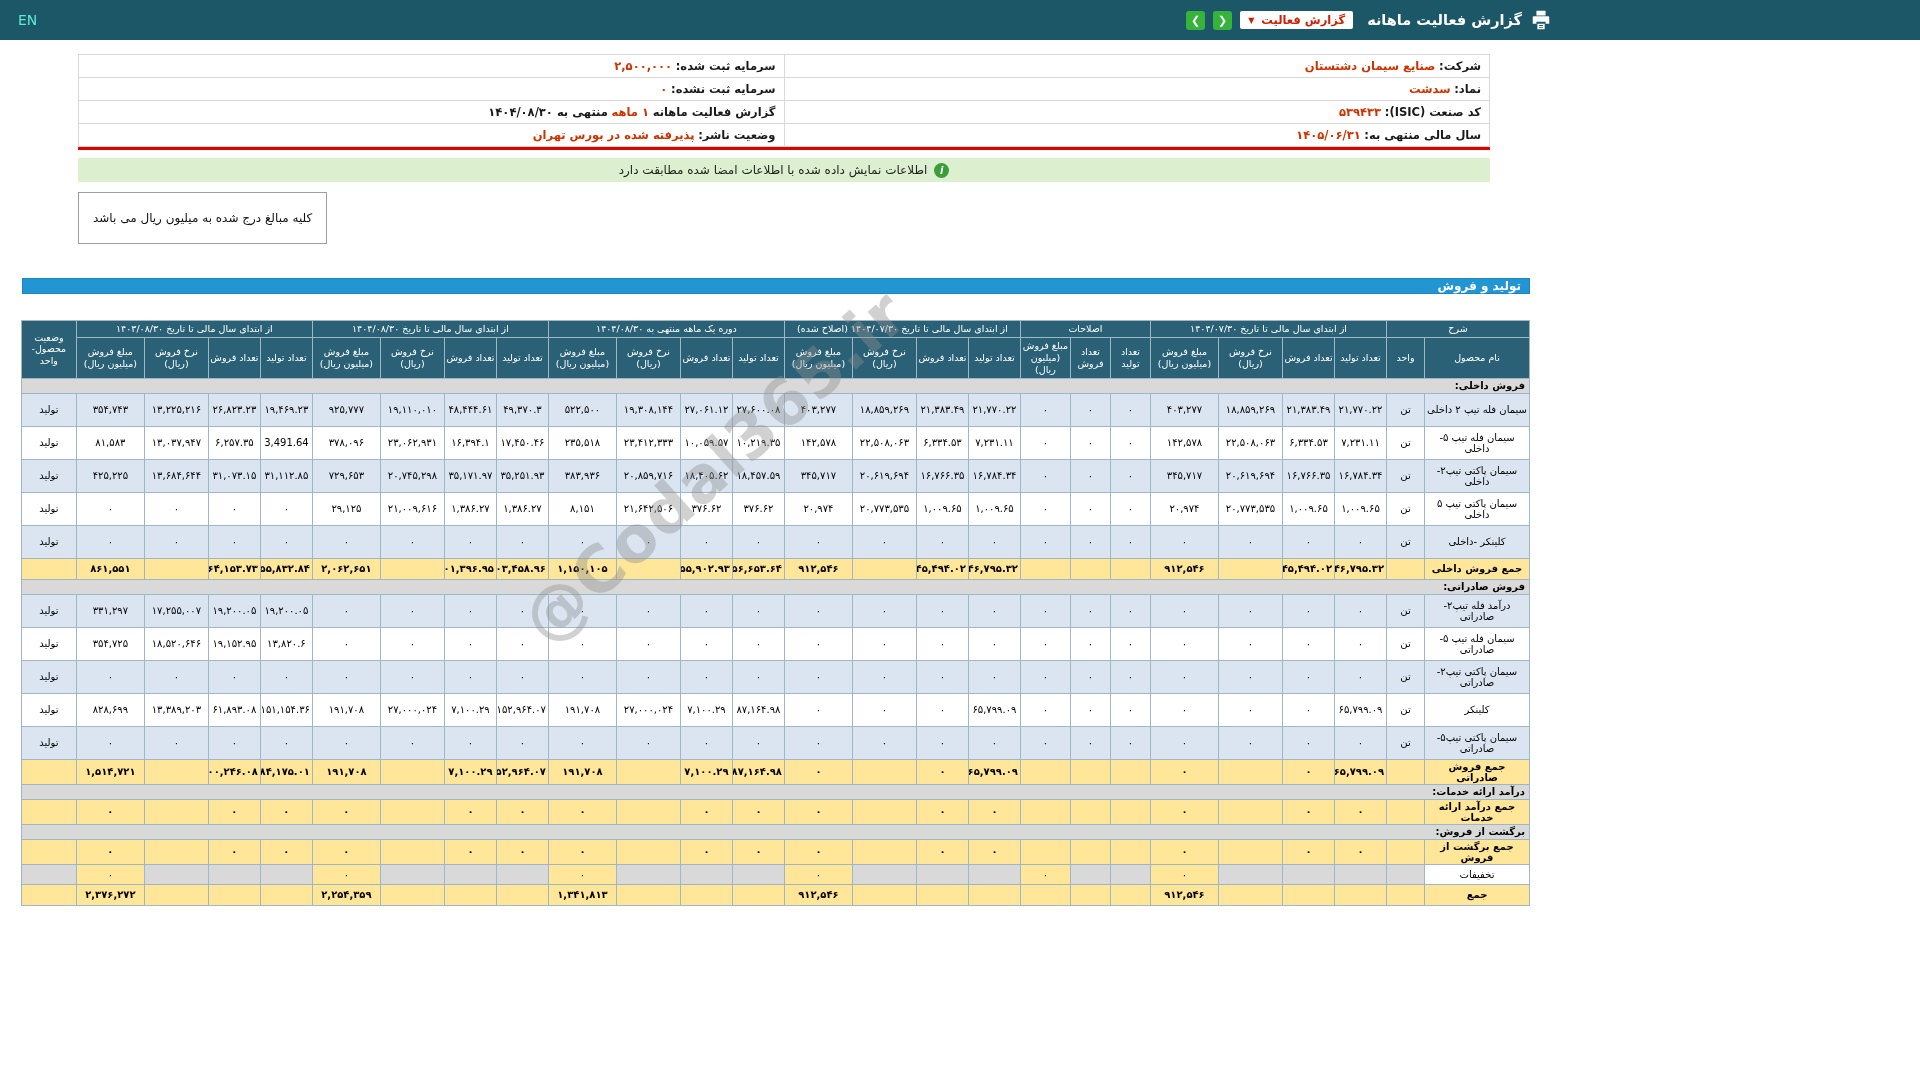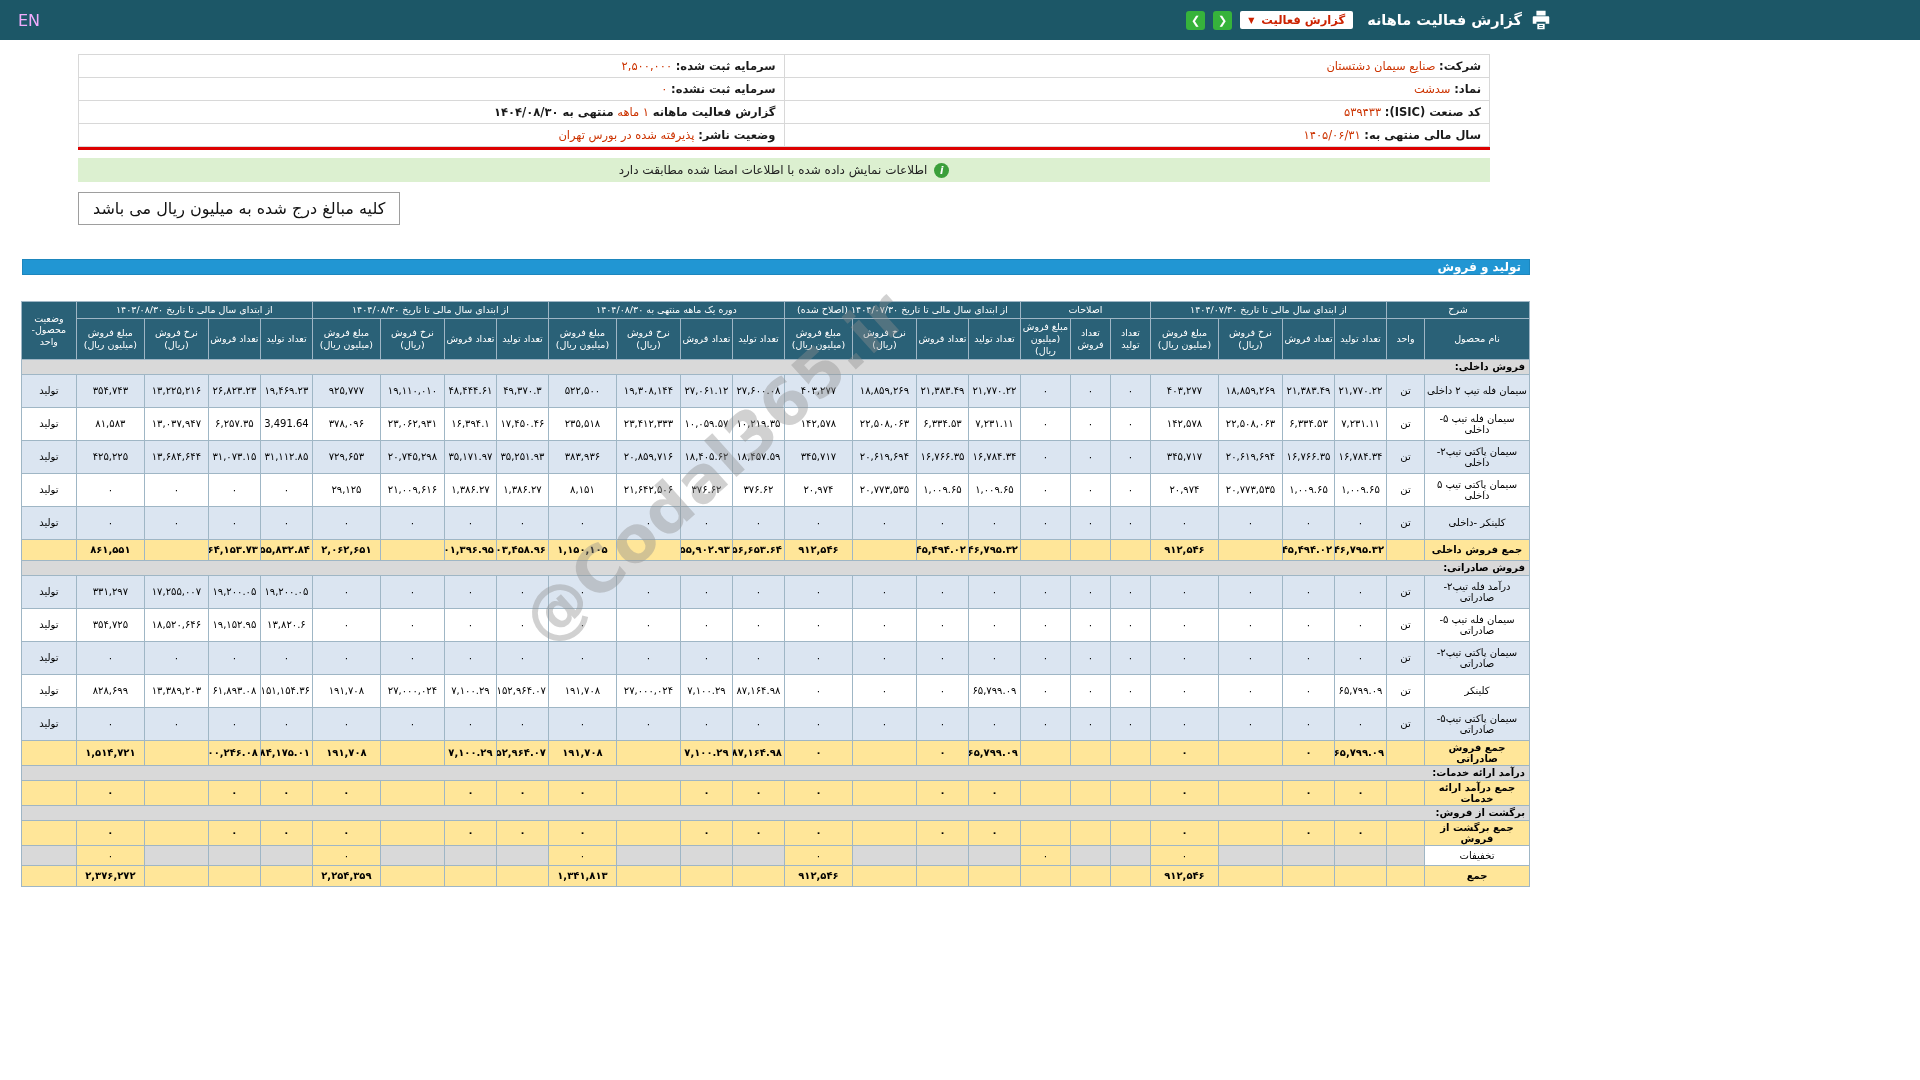--- a/index.html
+++ b/index.html
@@ -13,41 +13,41 @@
   .nav-icon svg{width:22px;height:22px;display:block;}
   .nav-title{color:#fff;font-size:14.5px;font-weight:bold;white-space:nowrap;}
   .nav-select{background:#fff;border-radius:2px;padding:2px 8px;font-size:11.5px;
               color:#cc2200;display:flex;align-items:center;gap:7px;cursor:pointer;
               margin-right:6px;font-weight:bold;}
   .caret{font-size:8px;color:#cc2200;}
   .nav-btn{width:19px;height:19px;border:none;border-radius:3px;background:#36b33b;
            color:#fff;font-size:11px;font-weight:bold;line-height:1;cursor:pointer;
            padding:0;font-family:inherit;}
   .spacer{flex:1;}
-  .nav-lang{color:#f0abfc;font-size:16px;cursor:pointer;}
+  .nav-lang{color:#5eead4;font-size:14px;cursor:pointer;}
 
   
   .page{width:1560px;direction:rtl;}
 
   .info-wrap{margin:14px 70px 0 0;width:1412px;border-bottom:3px solid #dd0000;}
   .info{width:100%;border-collapse:collapse;font-size:11.5px;}
   .info td{border:1px solid #d8d8d8;height:20px;padding:1px 8px;width:50%;}
   .lbl{font-weight:bold;color:#1a1a1a;}
-  .val{color:#cc3300;font-weight:normal;}
+  .val{color:#cc3300;font-weight:bold;}
 
   .notice{margin:8px 70px 0 0;width:1412px;background:#dcf0d0;height:24px;
           display:flex;align-items:center;justify-content:center;gap:7px;
           font-size:12px;color:#222;box-sizing:border-box;}
   .info-icon{width:15px;height:15px;border-radius:50%;background:#3a9f3a;color:#fff;
              font-size:10px;font-weight:bold;font-style:italic;flex:0 0 auto;
              display:flex;align-items:center;justify-content:center;}
 
   .amounts-row{margin:10px 70px 0 0;width:1412px;text-align:left;}
-  .amounts-note{display:inline-block;border:1px solid #9e9e9e;padding:6px 14px;
-                font-size:16px;color:#111;}
+  .amounts-note{display:inline-block;border:1px solid #9e9e9e;padding:18px 14px;
+                font-size:12px;color:#111;}
 
   
   .block{margin:34px 30px 0 0;width:1508px;}
   .block-bar{background:#2196d3;border:1px solid #1d86bd;color:#fff;font-weight:bold;
              font-size:12px;padding:0 8px;box-sizing:border-box;}
   .block-sub{border:1px solid #cacaca;border-top:none;font-weight:bold;font-size:12px;
              padding:3px 6px;background:#fff;}
   .table-gap{height:26px;}
 
   table.main{width:1508px;border-collapse:collapse;table-layout:fixed;font-size:10px;color:#000;}

